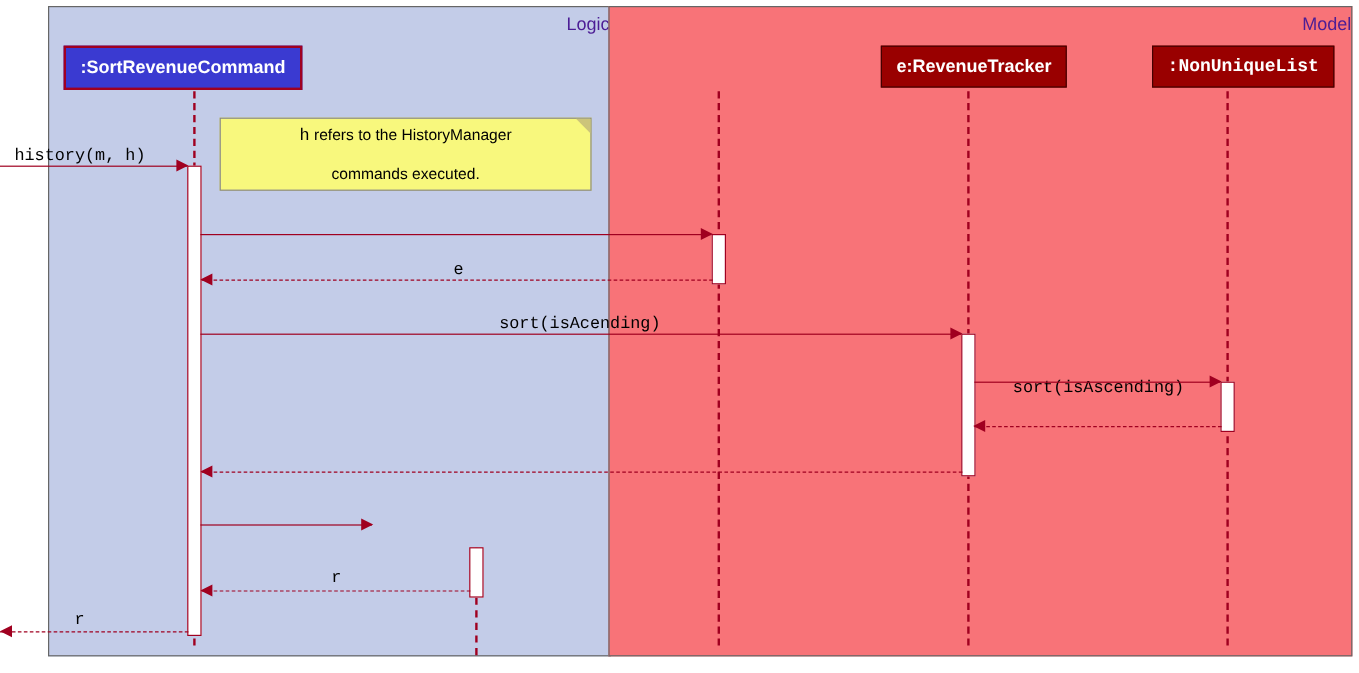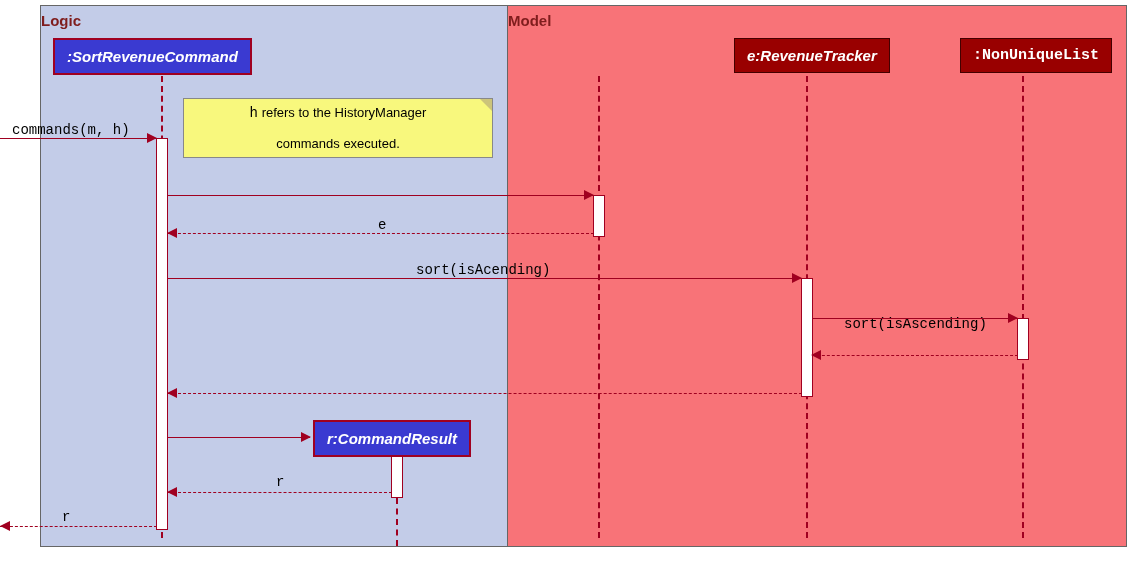--- a/index.html
+++ b/index.html
@@ -31,38 +31,37 @@
     top: 5px;
     width: 618px;
     height: 540px;
     background: #f87378;
     border: 1px solid #666;
   }
   .box-title {
     position: absolute;
     top: 6px;
     width: 100%;
-    text-align: left;
-    color: #7f1d1d;
-    font-weight: bold;
+    text-align: right;
+    color: #4c1d95;
+    font-weight: normal;
     font-size: 15px;
   }
   .participant {
     position: absolute;
     top: 38px;
     padding: 8px 12px;
     font-weight: bold;
     font-size: 15px;
     text-align: center;
   }
   .p-blue {
     background: #3a3ad1;
     color: #fff;
     border: 2px solid #a00020;
-    font-style: italic;
   }
   .p-red {
     background: #990000;
     color: #fff;
     border: 1px solid #400;
   }
   .lifeline {
     position: absolute;
     top: 76px;
     border-left: 2px dashed #a00020;
@@ -125,21 +124,21 @@
 <div class="container">
 
   <div class="box-logic">
     <div class="box-title">Logic</div>
   </div>
   <div class="box-model">
     <div class="box-title">Model</div>
   </div>
 
   <div class="participant p-blue" style="left:53px;">:SortRevenueCommand</div>
-  <div class="participant p-red" style="left:734px;font-style:italic;">e:RevenueTracker</div>
+  <div class="participant p-red" style="left:734px;">e:RevenueTracker</div>
   <div class="participant p-red" style="left:960px;font-family:Liberation Mono, monospace;">:NonUniqueList</div>
 
   <div class="lifeline" style="left:161px;"></div>
   <div class="lifeline" style="left:598px;"></div>
   <div class="lifeline" style="left:806px;"></div>
   <div class="lifeline" style="left:1022px;"></div>
   <div class="lifeline" style="left:396px; top:456px; height:90px;"></div>
 
   <div class="note" style="left:183px; top:98px; width:270px;">
     <span class="msg" style="position:static;"><span>h</span></span><span> refers to the HistoryManager</span><br>
@@ -147,21 +146,21 @@
     <span>commands executed.</span>
     <div class="note-corner"></div>
   </div>
 
   <div class="activation" style="left:156px; top:138px; height:390px;"></div>
   <div class="activation" style="left:593px; top:195px; height:40px;"></div>
   <div class="activation" style="left:801px; top:278px; height:117px;"></div>
   <div class="activation" style="left:1017px; top:318px; height:40px;"></div>
   <div class="activation" style="left:391px; top:456px; height:40px;"></div>
 
-  <div class="msg" style="left:12px; top:122px;">commands(m, h)</div>
+  <div class="msg" style="left:12px; top:122px;">history(m, h)</div>
   <div class="arrow-line solid" style="left:0px; top:138px; width:156px;"></div>
   <div class="arrow-head-r" style="left:147px; top:133px;"></div>
 
   <div class="arrow-line solid" style="left:167px; top:195px; width:426px;"></div>
   <div class="arrow-head-r" style="left:584px; top:190px;"></div>
 
   <div class="msg" style="left:378px; top:217px;">e</div>
   <div class="arrow-line dashed" style="left:168px; top:233px; width:426px;"></div>
   <div class="arrow-head-l" style="left:167px; top:228px;"></div>
 
@@ -174,21 +173,20 @@
   <div class="arrow-head-r" style="left:1008px; top:313px;"></div>
 
   <div class="arrow-line dashed" style="left:812px; top:355px; width:206px;"></div>
   <div class="arrow-head-l" style="left:811px; top:350px;"></div>
 
   <div class="arrow-line dashed" style="left:168px; top:393px; width:634px;"></div>
   <div class="arrow-head-l" style="left:167px; top:388px;"></div>
 
   <div class="arrow-line solid" style="left:167px; top:437px; width:143px;"></div>
   <div class="arrow-head-r" style="left:301px; top:432px;"></div>
-  <div class="participant p-blue" style="left:313px; top:420px;">r:CommandResult</div>
 
   <div class="msg" style="left:276px; top:474px;">r</div>
   <div class="arrow-line dashed" style="left:168px; top:492px; width:224px;"></div>
   <div class="arrow-head-l" style="left:167px; top:487px;"></div>
 
   <div class="msg" style="left:62px; top:509px;">r</div>
   <div class="arrow-line dashed" style="left:0px; top:526px; width:157px;"></div>
   <div class="arrow-head-l" style="left:0px; top:521px;"></div>
 
 </div>

